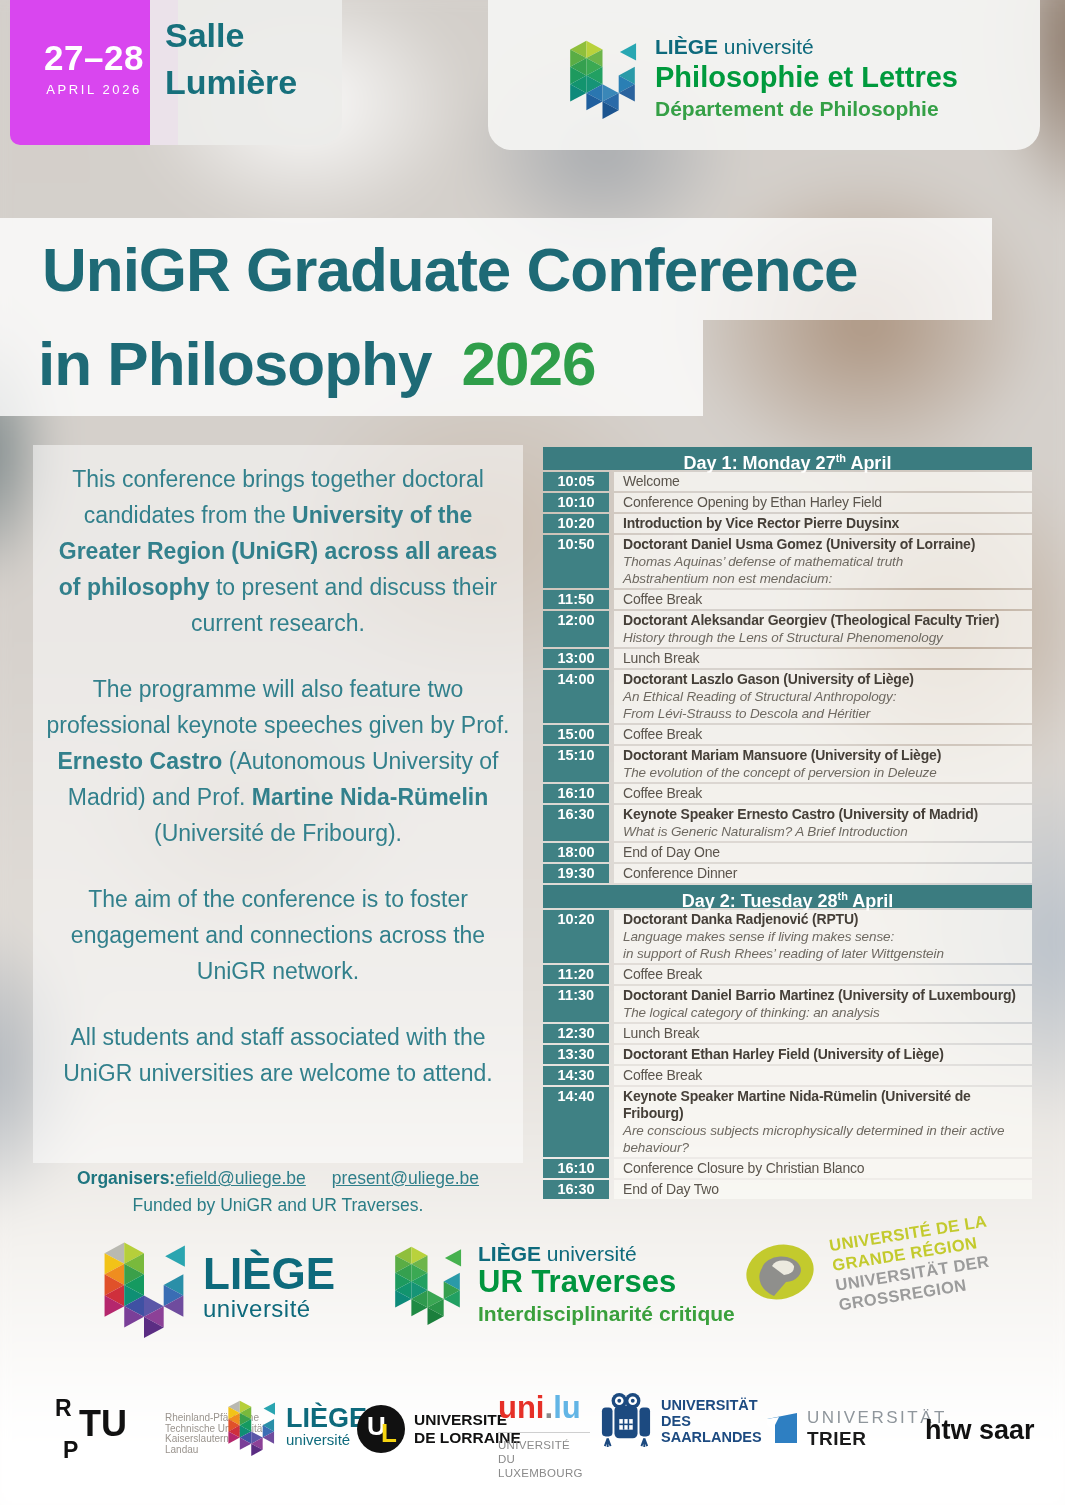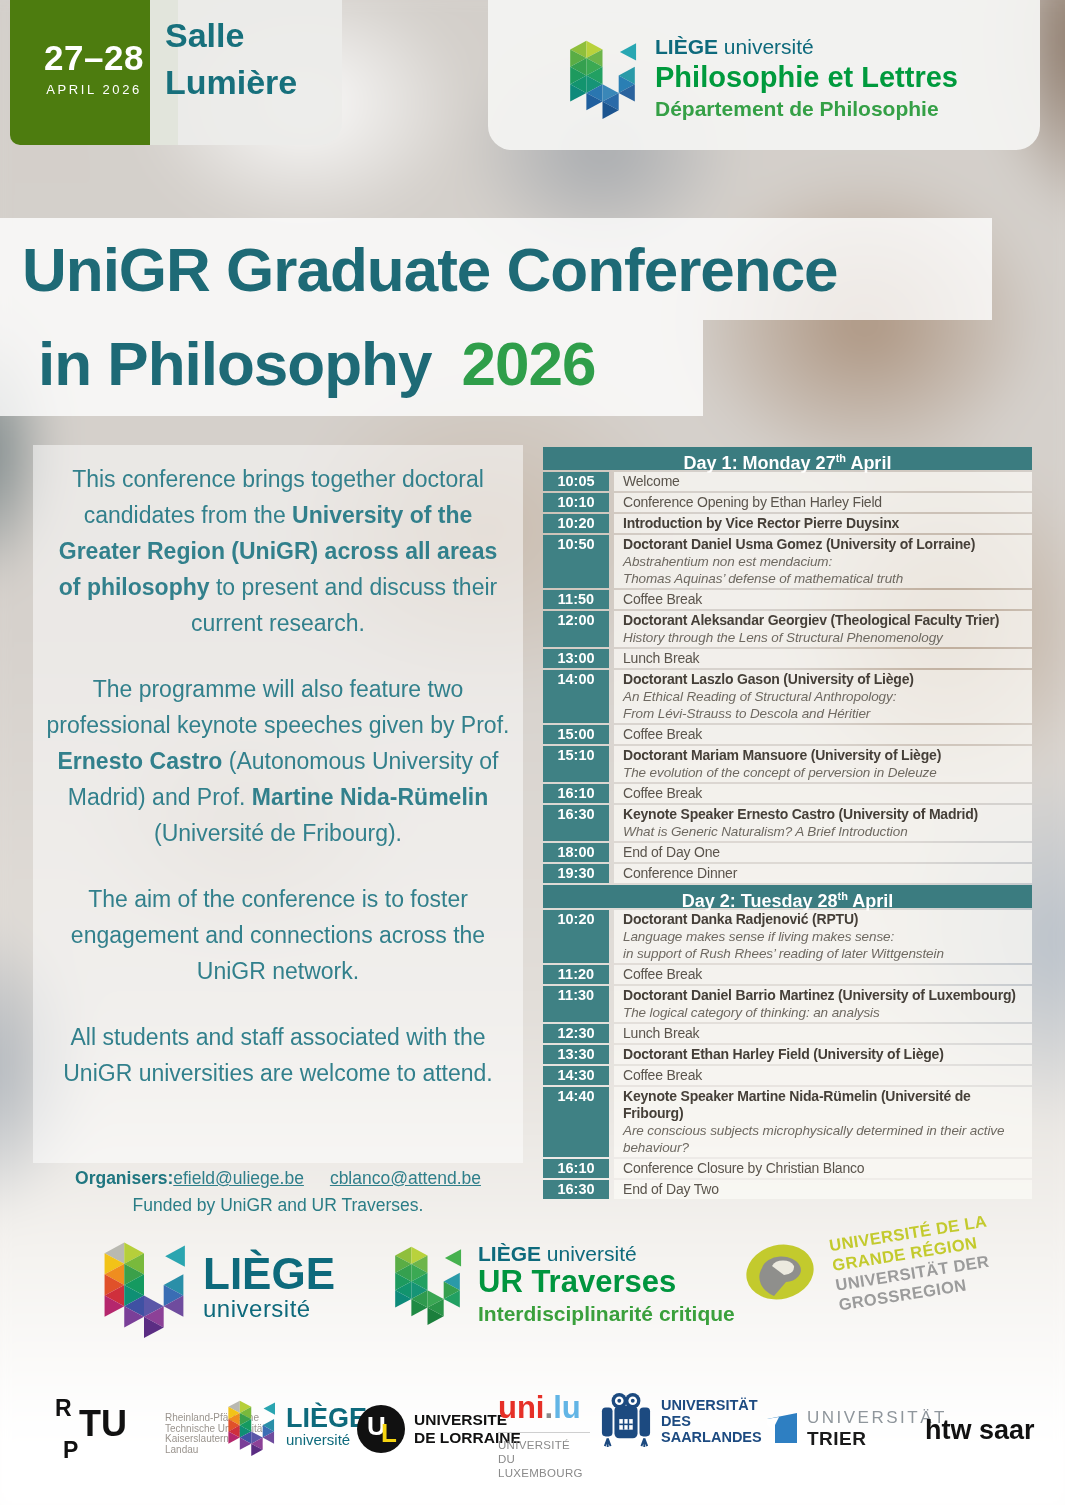--- a/index.html
+++ b/index.html
@@ -17,41 +17,41 @@
       radial-gradient(120px 200px at 1% 31%, rgba(66,88,94,.75), rgba(66,88,94,0) 70%),
       radial-gradient(200px 160px at 56% 12%, rgba(128,138,150,.55), rgba(128,138,150,0) 70%),
       radial-gradient(300px 240px at 46% 36%, rgba(190,168,146,.5), rgba(190,168,146,0) 70%),
       radial-gradient(260px 260px at 96% 62%, rgba(160,176,194,.6), rgba(160,176,194,0) 70%),
       radial-gradient(170px 220px at 1% 70%, rgba(116,132,150,.55), rgba(116,132,150,0) 70%),
       radial-gradient(240px 180px at 25% 55%, rgba(205,195,185,.6), rgba(205,195,185,0) 70%),
       linear-gradient(180deg,#d3cfca 0%,#d6d1cc 42%,#e2ded9 66%,#f5f3f0 82%,#ffffff 93%);
   }
 
   
-  .date-badge { position:absolute; left:10px; top:0; width:168px; height:145px; background:#4d7c0f;
+  .date-badge { position:absolute; left:10px; top:0; width:168px; height:145px; background:#d946ef;
     color:#fff; text-align:center; border-radius:0 0 0 10px; padding-top:38px; }
   .date-range { font-size:35px; font-weight:700; letter-spacing:.5px; }
   .date-caption { font-size:13px; font-weight:500; letter-spacing:2.6px; margin-top:4px; }
   .venue-box { position:absolute; left:150px; top:0; width:192px; height:145px;
     background:rgba(236,236,234,.94); border-radius:0 0 22px 0; padding:12px 0 0 15px; }
   .venue-text { color:#17707c; font-size:34px; font-weight:700; line-height:1.38; width:150px; }
 
   .faculty-box { position:absolute; left:488px; top:0; width:552px; height:150px;
     background:rgba(243,243,241,.95); border-radius:0 0 24px 24px;
     display:flex; align-items:center; justify-content:center; gap:15px; padding-top:6px; }
   .faculty-text { line-height:1.18; }
   .fac-line1 { font-size:21px; color:#0e6a7c; }
   .fac-line1 b { font-weight:700; }
   .fac-line2 { font-size:29px; font-weight:700; color:#009a3d; margin-top:1px; }
   .fac-line3 { font-size:21px; font-weight:600; color:#35a046; margin-top:2px; }
 
   
   .title-line1, .title-line2 { position:absolute; left:0; background:rgba(255,255,255,.78);
     color:#1e6a76; font-weight:600; font-size:62px; letter-spacing:-1px; }
-  .title-line1 { top:218px; width:992px; height:102px; padding:16px 0 0 22px; }
+  .title-line1 { top:218px; width:992px; height:102px; padding:16px 0 0 42px; }
   .title-line2 { top:320px; width:703px; height:96px; padding:8px 0 0 38px; }
   .title-year { color:#2f9e4a; margin-left:30px; }
 
   
   .intro-panel { position:absolute; left:33px; top:445px; width:490px; height:718px;
     background:rgba(255,255,255,.5); padding:16px 12px 0 12px; text-align:center;
     color:#32808c; font-size:23px; line-height:36px; }
   .intro-panel p + p { margin-top:30px; }
   .intro-panel b { font-weight:700; }
 
@@ -168,21 +168,21 @@
 
   <div class="intro-panel" id="intro-paragraphs">
       <p><span>This conference brings together doctoral candidates from the </span><b>University of the Greater Region (UniGR) across all areas of philosophy</b><span> to present and discuss their current research.</span></p>
       <p><span>The programme will also feature two professional keynote speeches given by Prof. </span><b>Ernesto Castro</b><span> (Autonomous University of Madrid) and Prof. </span><b>Martine Nida-Rümelin</b><span> (Université de Fribourg).</span></p>
       <p><span>The aim of the conference is to foster engagement and connections across the UniGR network.</span></p>
       <p><span>All students and staff associated with the UniGR universities are welcome to attend.</span></p>
     </div>
 
   <div class="organisers">
     <div>
-      <span class="org-label">Organisers:</span><a class="org-link">efield@uliege.be</a><a class="org-link">cblanco@attend.be</a>
+      <span class="org-label">Organisers:</span><a class="org-link">efield@uliege.be</a><a class="org-link">present@uliege.be</a>
     </div>
     <div class="funded">Funded by UniGR and UR Traverses.</div>
   </div>
 
   <div class="schedule" id="schedule">
       <div class="day-header"><span>Day 1: Monday 27</span><span class="sup">th</span><span> April</span></div>
       <div class="sched-row">
         <div class="sched-time">10:05</div>
         <div class="sched-cell">
           <div class="row-title">Welcome</div>
@@ -197,22 +197,22 @@
       <div class="sched-row">
         <div class="sched-time">10:20</div>
         <div class="sched-cell">
           <div class="row-title bold">Introduction by Vice Rector Pierre Duysinx</div>
         </div>
       </div>
       <div class="sched-row">
         <div class="sched-time">10:50</div>
         <div class="sched-cell">
           <div class="row-title bold">Doctorant Daniel Usma Gomez (University of Lorraine)</div>
+          <div class="row-sub">Thomas Aquinas’ defense of mathematical truth</div>
           <div class="row-sub">Abstrahentium non est mendacium:</div>
-          <div class="row-sub">Thomas Aquinas’ defense of mathematical truth</div>
         </div>
       </div>
       <div class="sched-row">
         <div class="sched-time">11:50</div>
         <div class="sched-cell">
           <div class="row-title">Coffee Break</div>
         </div>
       </div>
       <div class="sched-row">
         <div class="sched-time">12:00</div>

